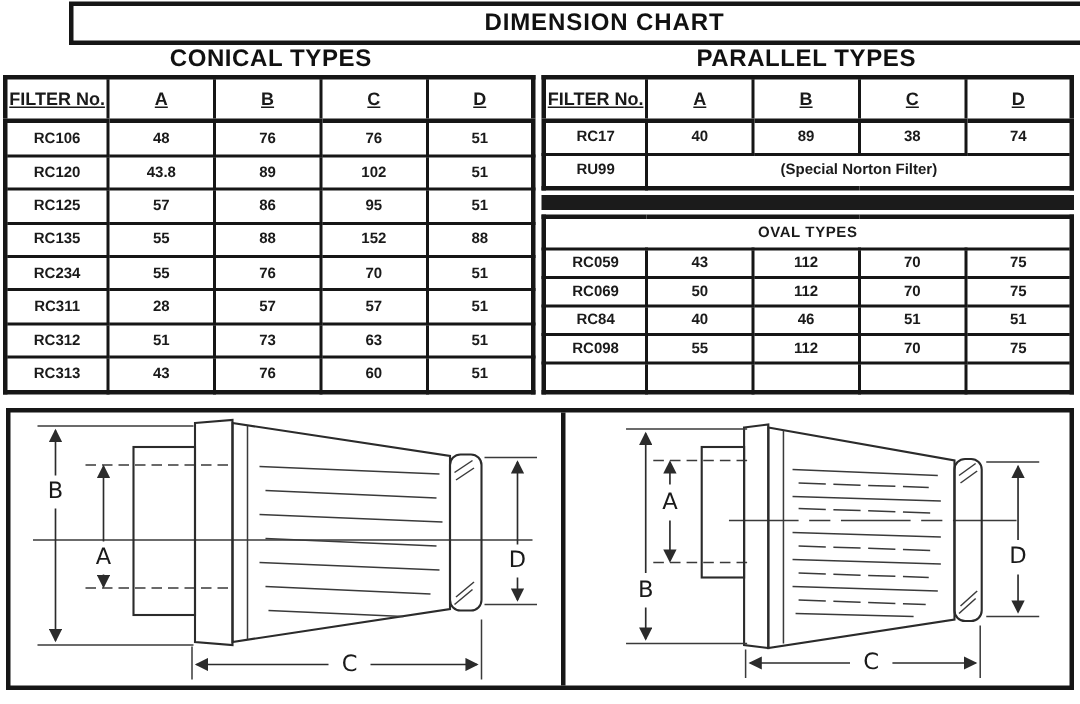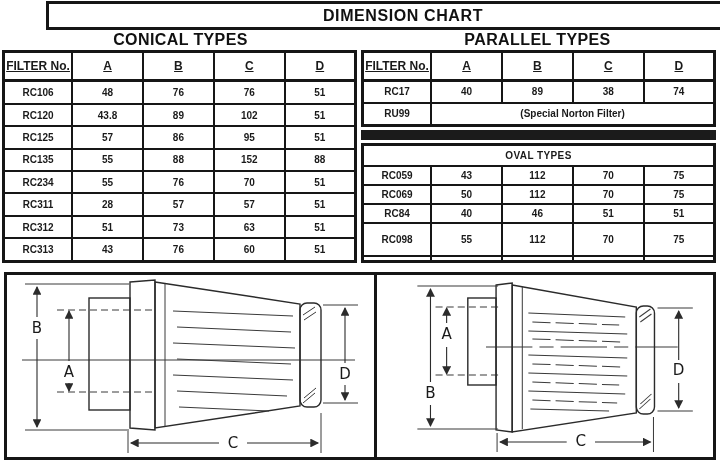--- a/index.html
+++ b/index.html
@@ -196,21 +196,21 @@
         <td>70</td>
         <td>75</td>
       </tr>
       <tr style="height:19px">
         <td>RC84</td>
         <td>40</td>
         <td>46</td>
         <td>51</td>
         <td>51</td>
       </tr>
-      <tr style="height:33px">
+      <tr style="height:19px">
         <td>RC098</td>
         <td>55</td>
         <td>112</td>
         <td>70</td>
         <td>75</td>
       </tr>
       <tr class="filler">
         <td></td>
         <td></td>
         <td></td>

